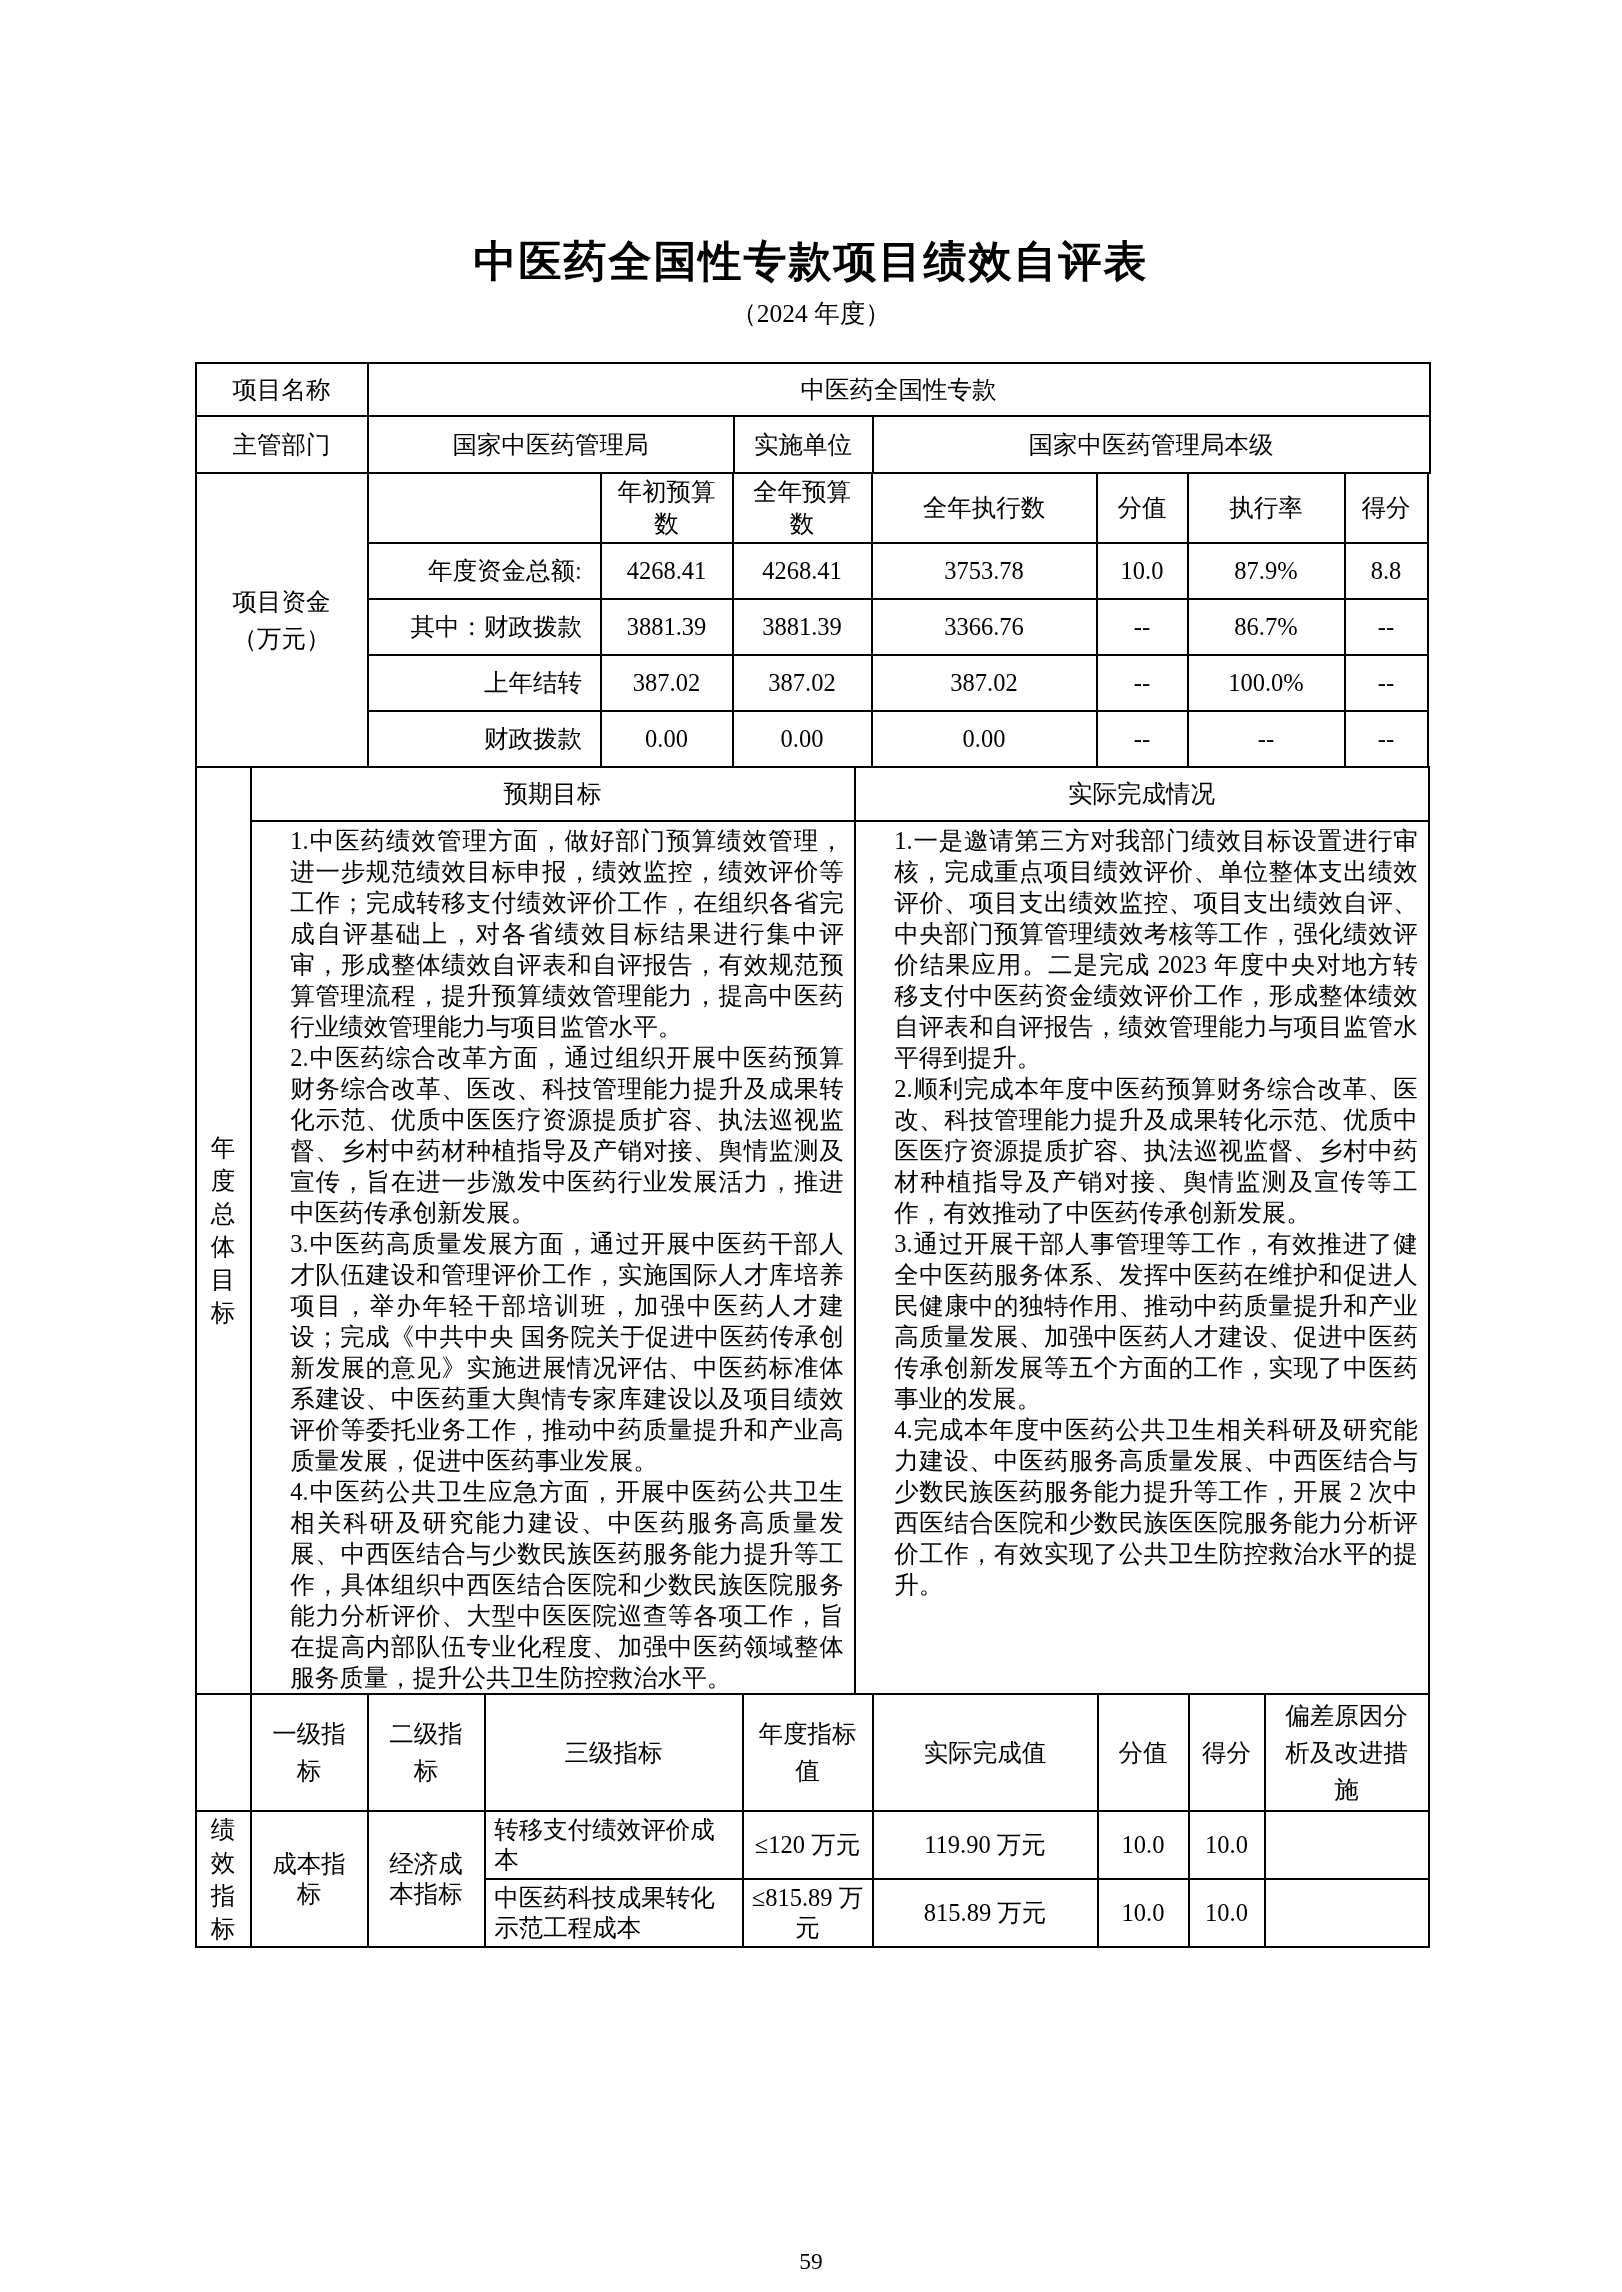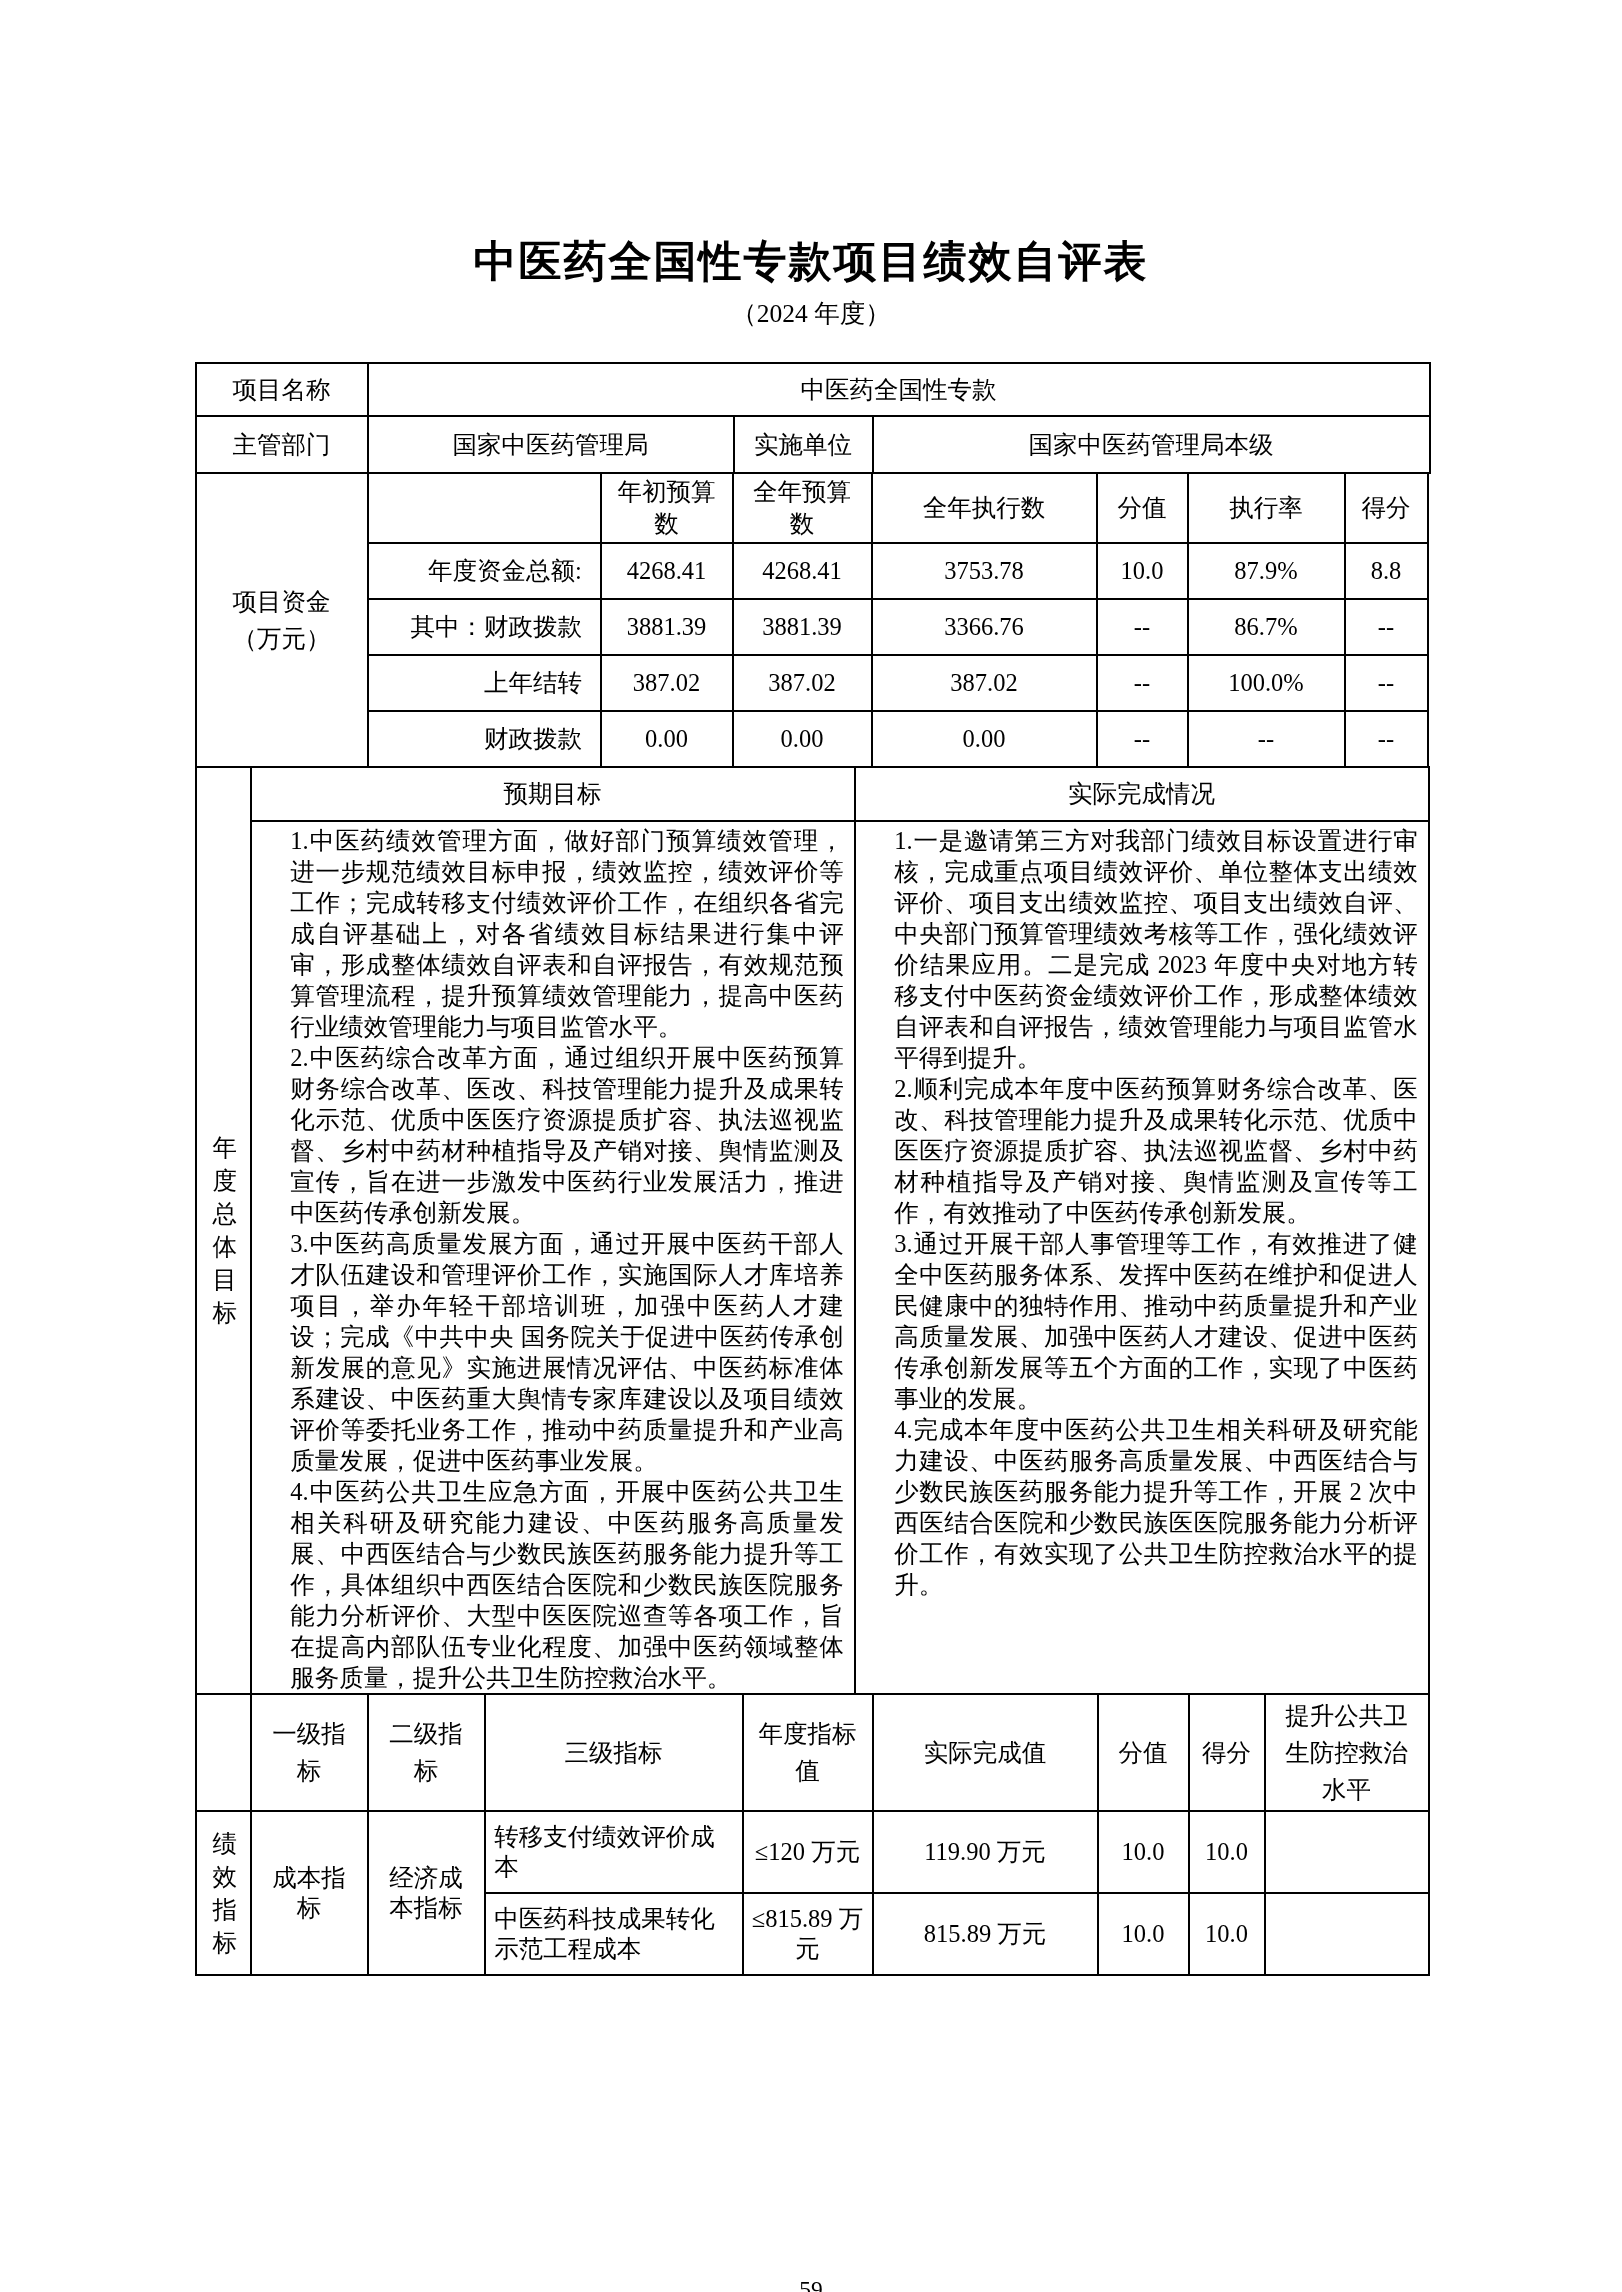--- a/index.html
+++ b/index.html
@@ -71,21 +71,21 @@
     margin-left: 27px;
   }
   
   .ih td { height: 107px; line-height: 37px; }
   .ih td.pad3 { padding: 2px 10px; }
   .ih td.pad5 { padding: 2px 12.7px; }
   .ir1 td { height: 57px; line-height: 30px; }
   .ir2 td { height: 55px; line-height: 30px; }
   td.l3 { text-align: left; padding: 2px 8.8px; margin-left: 27px; }
   td.wrap3 { padding: 2px 13.7px; line-height: 30px; }
-  td.vcell { padding: 15px; }
+  td.vcell { padding: 1px; }
   .vtext {
     width: 26.5px;
     margin: 0 auto;
     word-break: break-all;
     line-height: 33px;
     font-size: 24.5px;
     text-align: center;
   }
   .pageno {
     text-align: center;
@@ -234,21 +234,21 @@
       <tbody>
           <tr class="ih">
         <td></td>
         <td class="pad3">一级指标</td>
         <td class="pad3">二级指标</td>
         <td>三级指标</td>
         <td>年度指标值</td>
         <td>实际完成值</td>
         <td>分值</td>
         <td>得分</td>
-        <td class="pad5">提升公共卫生防控救治水平</td>
+        <td class="pad5">偏差原因分析及改进措施</td>
       </tr>
       <tr class="ir1">
         <td rowspan="2" class="vcell">
           <div class="vtext">绩效指标</div>
         </td>
         <td rowspan="2" class="wrap3">成本指标</td>
         <td rowspan="2" class="wrap3">经济成本指标</td>
         <td class="l3">转移支付绩效评价成本</td>
         <td>≤120 万元</td>
         <td>119.90 万元</td>

